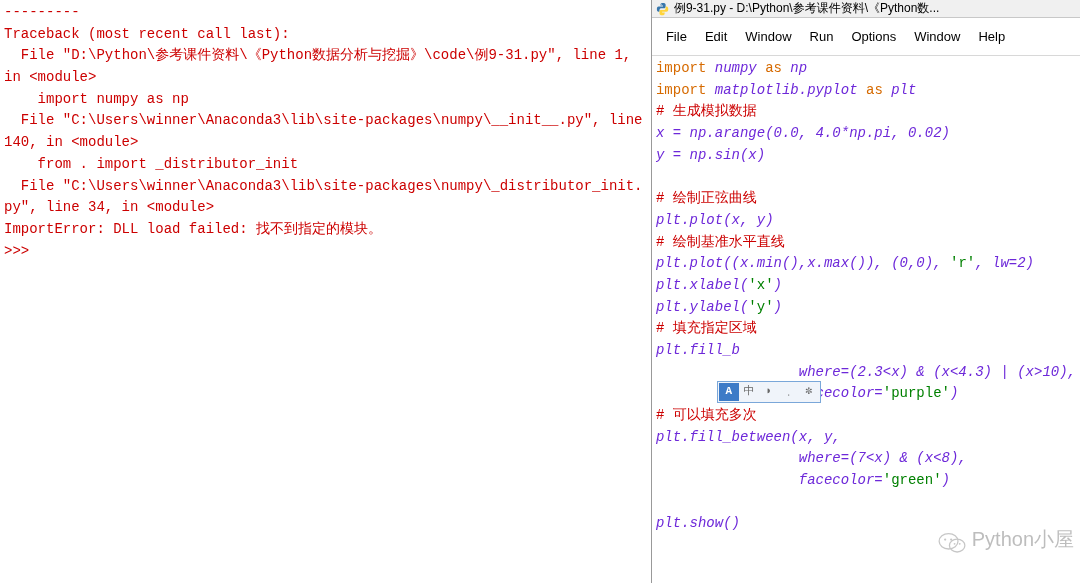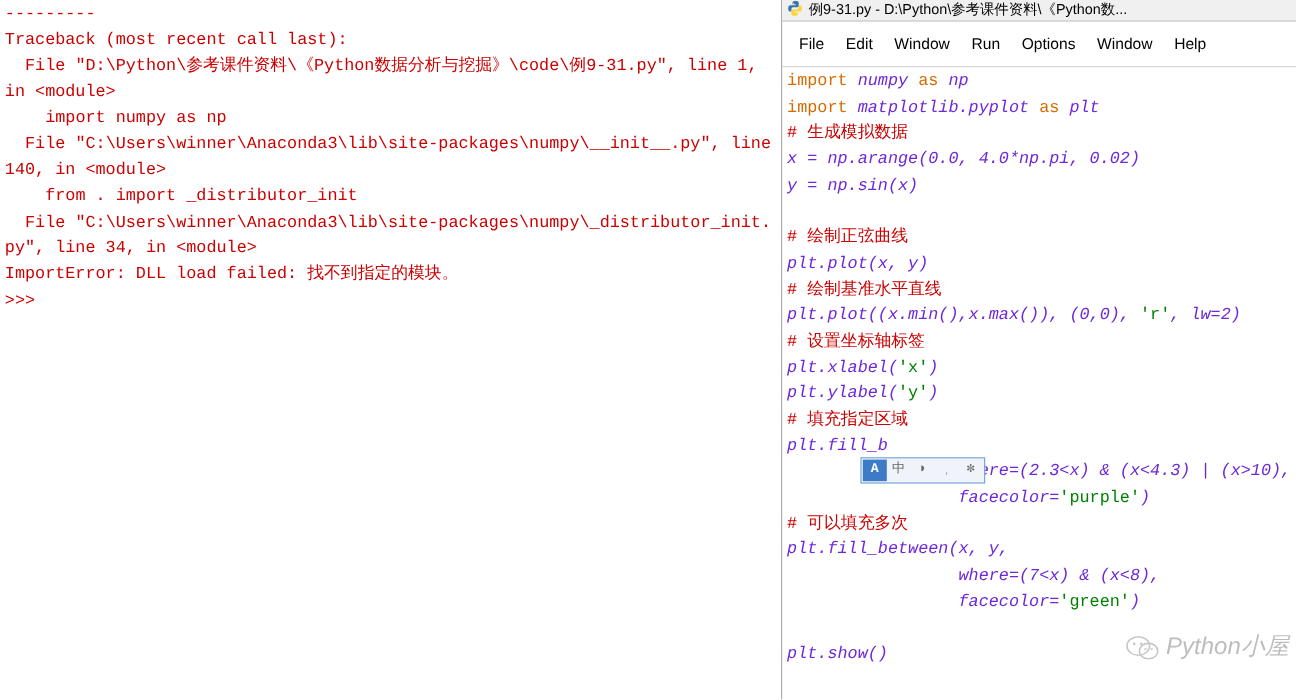--- a/index.html
+++ b/index.html
@@ -27,21 +27,21 @@
     }
     .right-pane {
       flex: 1;
       height: 100%;
       background: #fff;
       display: flex;
       flex-direction: column;
     }
     .title-bar {
       display: flex;
-      align-items: flex-start;
+      align-items: center;
       height: 18px;
       background: #f0f0f0;
       border-bottom: 1px solid #c8c8c8;
       font-family: "Segoe UI", Tahoma, sans-serif;
       font-size: 12px;
       padding-left: 4px;
       gap: 4px;
       color: #000;
       white-space: nowrap;
       overflow: hidden;
@@ -97,26 +97,25 @@
       background: #3d7bc7;
       color: #fff;
       font-weight: bold;
     }
     .watermark {
       position: absolute;
       right: 6px;
       bottom: 28px;
       opacity: 0.55;
       display: flex;
-      align-items: center;
+      align-items: flex-end;
       gap: 6px;
       font-family: "Microsoft YaHei", sans-serif;
       font-size: 20px;
       color: #888;
-      font-style: italic;
     }
     .watermark svg { width: 28px; height: 24px; }
   </style>
 </head>
 <body>
 
 <div class="left-pane">
   <div class="line">---------</div>
   <div class="line">Traceback (most recent call last):</div>
   <div class="line">  File "D:\Python\参考课件资料\《Python数据分析与挖掘》\code\例9-31.py", line 1, in &lt;module&gt;</div>
@@ -152,21 +151,20 @@
     <div class="code-line"><span class="kw-import">import</span><span class="text-black"> matplotlib.pyplot </span><span class="kw-as">as</span><span class="text-black"> plt</span></div>
     <div class="code-line"></div>
     <div class="code-line comment"># 生成模拟数据</div>
     <div class="code-line text-black">x = np.arange(0.0, 4.0*np.pi, 0.02)</div>
     <div class="code-line text-black">y = np.sin(x)</div>
     <div class="code-line">&nbsp;</div>
     <div class="code-line comment"># 绘制正弦曲线</div>
     <div class="code-line text-black">plt.plot(x, y)</div>
     <div class="code-line comment"># 绘制基准水平直线</div>
     <div class="code-line"><span class="text-black">plt.plot((x.min(),x.max()), (0,0), </span><span class="str-green">'r'</span><span class="text-black">, lw=2)</span></div>
-    <div class="code-line comment"># 设置坐标轴标签</div>
     <div class="code-line"><span class="text-black">plt.xlabel(</span><span class="str-green">'x'</span><span class="text-black">)</span></div>
     <div class="code-line"><span class="text-black">plt.ylabel(</span><span class="str-green">'y'</span><span class="text-black">)</span></div>
     <div class="code-line comment"># 填充指定区域</div>
     <div class="code-line text-black"><span>plt.fill_b</span><span style="visibility:hidden">etween(x, y,</span></div>
     <div class="code-line text-black">                 where=(2.3&lt;x) &amp; (x&lt;4.3) | (x&gt;10),</div>
     <div class="code-line"><span class="text-black">                 facecolor=</span><span class="str-green">'purple'</span><span class="text-black">)</span></div>
     <div class="code-line comment"># 可以填充多次</div>
     <div class="code-line text-black">plt.fill_between(x, y,</div>
     <div class="code-line text-black">                 where=(7&lt;x) &amp; (x&lt;8),</div>
     <div class="code-line"><span class="text-black">                 facecolor=</span><span class="str-green">'green'</span><span class="text-black">)</span></div>

